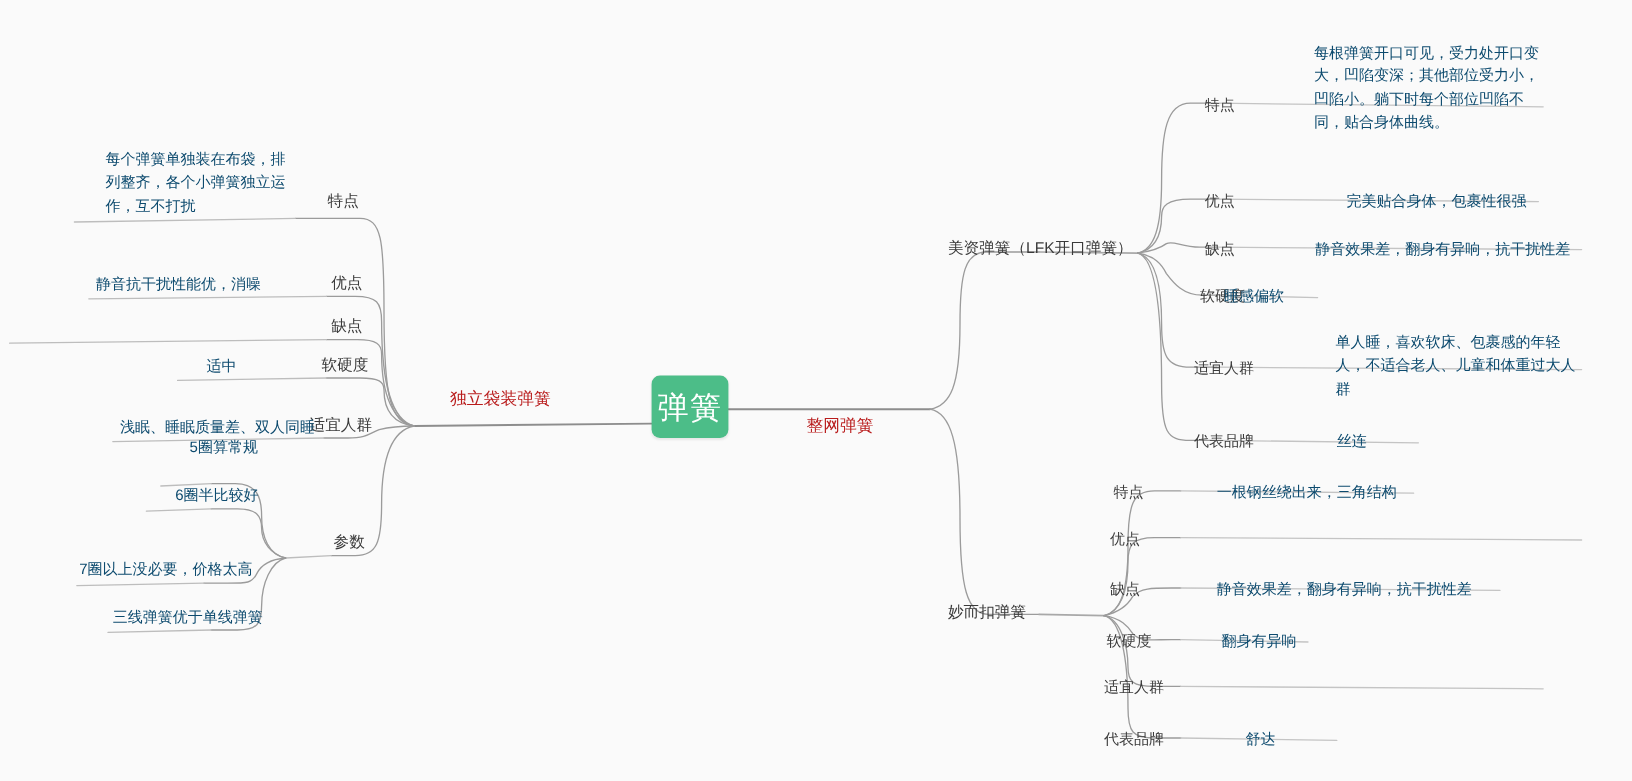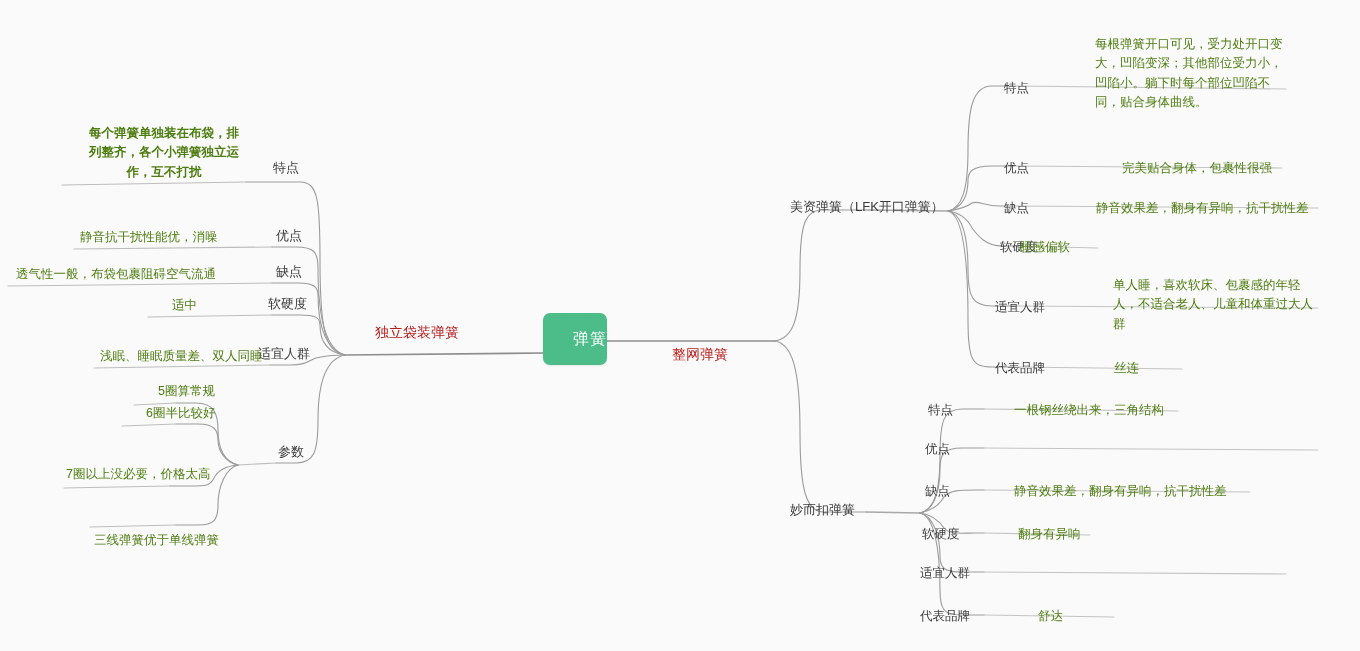--- a/index.html
+++ b/index.html
@@ -36,46 +36,46 @@
   }
   .node.wrap {
     white-space: normal;
   }
   
   .root-node {
     position: absolute;
     background: #4cbd88;
     color: #ffffff;
     border-radius: 7px;
-    font-size: 16px;
+    font-size: 26px;
     letter-spacing: 1px;
     display: flex;
     align-items: center;
-    justify-content: flex-end;
+    justify-content: center;
     box-shadow: 0 1px 2px rgba(0,0,0,0.08);
   }
   
   .lvl1 {
     font-size: 14px;
     color: #b91c1c;
   }
   
   .lvl2 {
     font-size: 13px;
     color: #3a3a3a;
   }
   
   .lvl3 {
     font-size: 12.5px;
     color: #3c3c3c;
   }
   
   .leaf {
     font-size: 12.5px;
-    color: #4d7c0f;
+    color: #0c4a6e;
   }
 </style>
 </head>
 <body>
 
 <div id="canvas">
 
   <svg id="edges" viewBox="0 0 1360 651" xmlns="http://www.w3.org/2000/svg">
     <g fill="none" stroke="#9b9b9b" stroke-width="1.1" stroke-linecap="round">
 
@@ -163,46 +163,43 @@
   <div class="node lvl2" style="left:268px; top:294px;">
     <span>软硬度</span>
   </div>
   <div class="node lvl2" style="left:258px; top:344px;">
     <span>适宜人群</span>
   </div>
   <div class="node lvl2" style="left:278px; top:442px;">
     <span>参数</span>
   </div>
 
-  <div class="node leaf wrap" style="left:88px; top:124px; width:152px; text-align:center;font-weight:bold;">
+  <div class="node leaf wrap" style="left:88px; top:124px; width:152px; text-align:left;">
     <span>每个弹簧单独装在布袋，排列整齐，各个小弹簧独立运作，互不打扰</span>
   </div>
   <div class="node leaf" style="left:80px; top:228px;">
     <span>静音抗干扰性能优，消噪</span>
   </div>
-  <div class="node leaf" style="left:16px; top:265px;">
-    <span>透气性一般，布袋包裹阻碍空气流通</span>
-  </div>
   <div class="node leaf" style="left:172px; top:296px;">
     <span>适中</span>
   </div>
   <div class="node leaf" style="left:100px; top:347px;">
     <span>浅眠、睡眠质量差、双人同睡</span>
   </div>
 
-  <div class="node leaf" style="left:158px; top:382px;">
+  <div class="node leaf" style="left:158px; top:364px;">
     <span>5圈算常规</span>
   </div>
   <div class="node leaf" style="left:146px; top:404px;">
     <span>6圈半比较好</span>
   </div>
   <div class="node leaf" style="left:66px; top:465px;">
     <span>7圈以上没必要，价格太高</span>
   </div>
-  <div class="node leaf" style="left:94px; top:531px;">
+  <div class="node leaf" style="left:94px; top:505px;">
     <span>三线弹簧优于单线弹簧</span>
   </div>
 
   <div class="node lvl1" style="left:672px; top:320px;margin-top:24px;">
     <span>整网弹簧</span>
   </div>
 
   <div class="node lvl2" style="left:790px; top:197px;">
     <span>美资弹簧（LFK开口弹簧）</span>
   </div>

